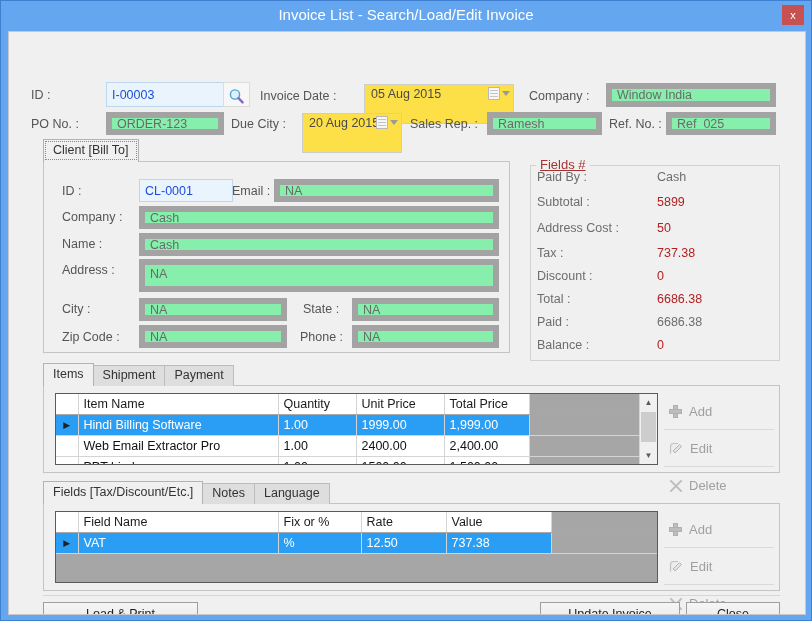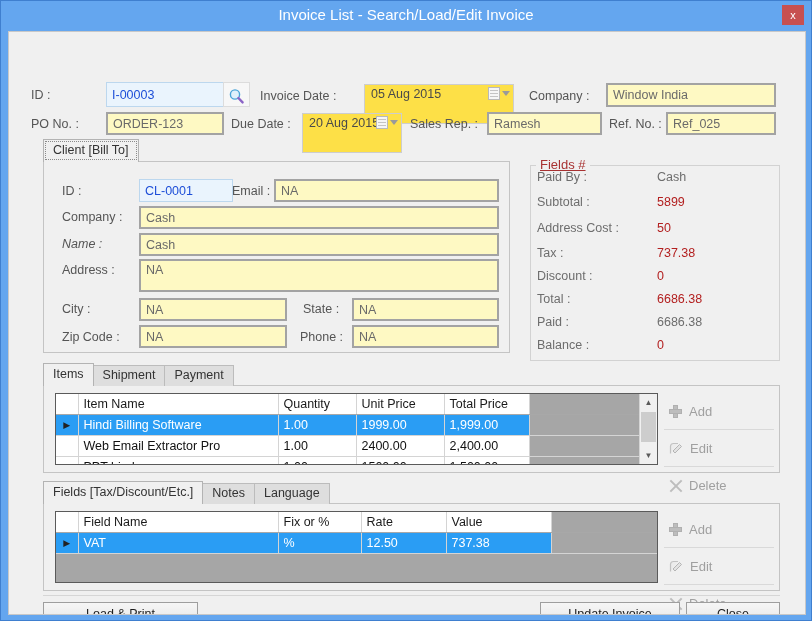--- a/index.html
+++ b/index.html
@@ -68,22 +68,22 @@
   }
 
   .lbl {
     color: #555555;
     font-size: 12.5px;
     white-space: nowrap;
   }
 
   .tb {
     box-sizing: border-box;
-    background: #fef9c3;
-    border: 2px solid #a3a3a3;
+    background: #86efac;
+    border: 6px solid #a3a3a3;
     color: #6a6a6a;
     font-size: 12.5px;
     font-family: "Liberation Sans", sans-serif;
     padding: 2px 5px;
     outline: none;
   }
   .tb.blue {
     background: #eaf4fd;
     border: 1px solid #bcd7ee;
     color: #1d4ed8;
@@ -372,21 +372,21 @@
         <span class="caret-dn"></span>
       </span>
     </div>
 
     <div class="lbl abs" style="left:520px; top:57px;">Company :</div>
     <input class="tb abs" style="left: 597px; top: 51px; width: 170px; height: 24px;" value="Window India">
 
     <div class="lbl abs" style="left:22px; top:85px;">PO No. :</div>
     <input class="tb abs" style="left: 97px; top: 80px; width: 118px; height: 23px;" value="ORDER-123">
 
-    <div class="lbl abs" style="left:222px; top:85px;">Due Date :</div>
+    <div class="lbl abs" style="left:222px; top:85px;">Due City :</div>
     <div class="datebox" style="left:293px; top:81px; width:100px;">
       <span class="dval">20 Aug 2015</span>
       <span class="dbtn">
         <span class="cal-ico"></span>
         <span class="caret-dn"></span>
       </span>
     </div>
 
     <div class="lbl abs" style="left:401px; top:85px;">Sales Rep. :</div>
     <input class="tb abs" style="left: 478px; top: 80px; width: 115px; height: 23px;" value="Ramesh">
@@ -400,21 +400,21 @@
     <div class="tab-panel" style="left:34px; top:129px; width:467px; height:192px;">
 
       <div class="lbl abs" style="left:18px; top:22px;">ID :</div>
       <input class="tb blue abs" style="left: 95px; top: 17px; width: 94px; height: 23px;" value="CL-0001">
       <div class="lbl abs" style="left:188px; top:22px;">Email :</div>
       <input class="tb abs" style="left: 230px; top: 17px; width: 225px; height: 23px;" value="NA">
 
       <div class="lbl abs" style="left:18px; top:48px;">Company :</div>
       <input class="tb abs" style="left: 95px; top: 44px; width: 360px; height: 23px;" value="Cash">
 
-      <div class="lbl abs" style="left:18px; top:75px;font-style:italic;">Name :</div>
+      <div class="lbl abs" style="left:18px; top:75px;">Name :</div>
       <input class="tb abs" style="left: 95px; top: 71px; width: 360px; height: 23px;" value="Cash">
 
       <div class="lbl abs" style="left:18px; top:101px;">Address :</div>
       <textarea class="tb textarea abs" style="left: 95px; top: 97px; width: 360px; height: 33px;">NA</textarea>
 
       <div class="lbl abs" style="left:18px; top:140px;">City :</div>
       <input class="tb abs" style="left: 95px; top: 136px; width: 148px; height: 23px;" value="NA">
       <div class="lbl abs" style="left:259px; top:140px;">State :</div>
       <input class="tb abs" style="left: 308px; top: 136px; width: 147px; height: 23px;" value="NA">
 

